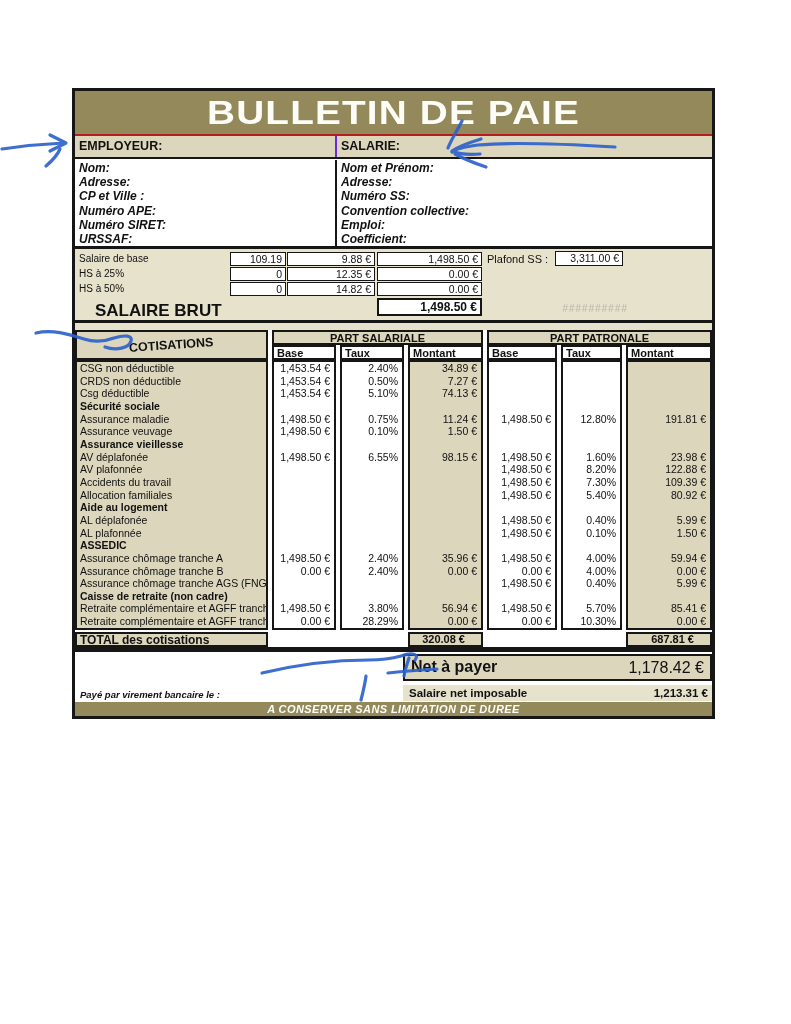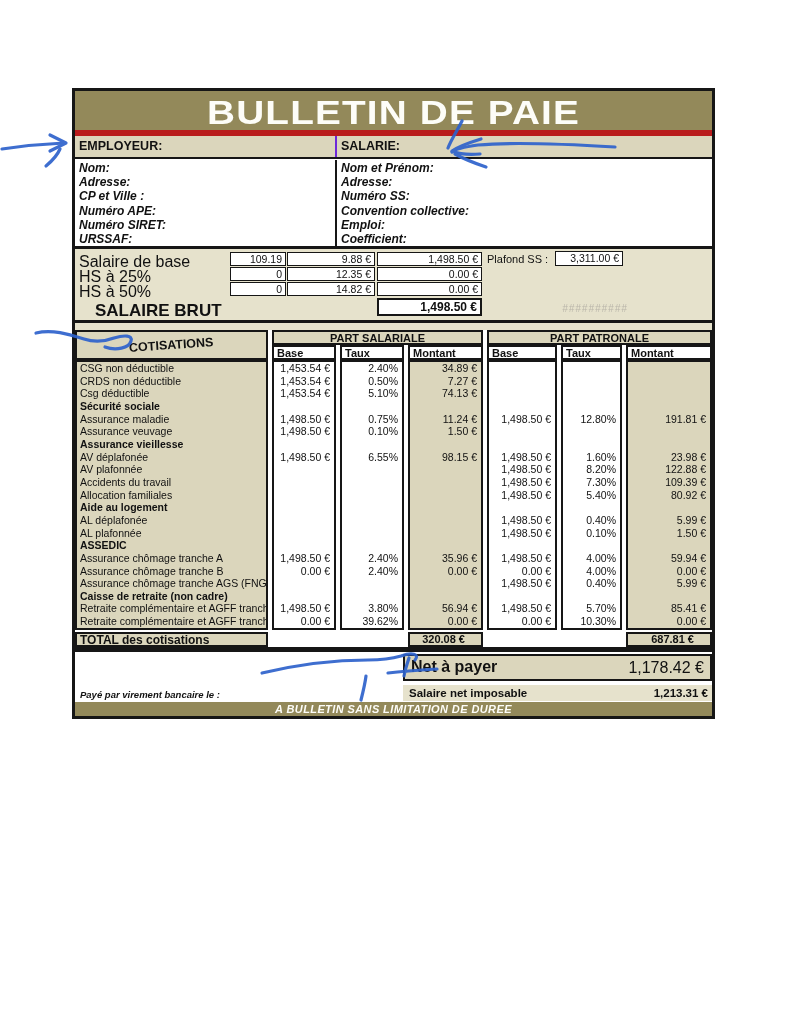--- a/index.html
+++ b/index.html
@@ -9,21 +9,21 @@
     background:#ffffff; overflow:hidden;
     font-family:"Liberation Sans", sans-serif; color:#111;
   }
   .doc {
     position:absolute; left:72px; top:88px; width:643px; height:631px;
     background:#fff; border:3px solid #161616;
   }
   
   .title-bar {
     position:absolute; left:0; top:0; width:637px; height:45px;
-    background:#93895A; border-bottom:6px solid #b91c1c; text-align:center;
+    background:#93895A; border-bottom:2px solid #b91c1c; text-align:center;
   }
   .title-text {
     display:inline-block; transform:scaleX(1.14); transform-origin:center;
     font-size:34px; font-weight:bold; color:#fdfdf8; letter-spacing:1px; line-height:43px;
   }
   
   .party-headers { position:absolute; left:0; top:45px; width:637px; height:23px;
     background:#DBD6BC; border-bottom:2px solid #161616; }
   .party-cell { position:absolute; top:0; height:100%; font-weight:bold; font-size:12.5px; line-height:20px; padding-left:4px; }
   .party-cell.left { left:0; width:260px; }
@@ -31,21 +31,21 @@
   
   .info { position:absolute; left:0; top:68px; width:637px; height:87px; background:#fff; }
   .info-col { position:absolute; top:1px; height:85px; padding:1px 0 0 4px; }
   .info-col.left { left:0; width:260px;border-radius:18px; }
   .info-col.right { left:260px; width:377px; border-left:2px solid #161616; height:87px; }
   .info-line { font-style:italic; font-weight:bold; font-size:12px; line-height:14.2px; white-space:nowrap; }
   .divider { position:absolute; left:0; width:637px; background:#161616; }
   
   .salary { position:absolute; left:0; top:158px; width:637px; height:71px; background:#E6E2CC; }
   .sal-row { position:absolute; left:0; width:637px; height:15px; }
-  .sal-label { position:absolute; left:4px; top:1px; font-size:16px; }
+  .sal-label { position:absolute; left:4px; top:1px; font-size:10px; }
   .sal-box { position:absolute; top:0; height:14px; background:#fff; border:1.5px solid #161616;
     font-size:10.5px; line-height:11px; text-align:right; padding:1px 3px 0 0; }
   .sal-box.qty { left:155px; width:56px; }
   .sal-box.rate { left:212px; width:88px; }
   .sal-box.amt { left:302px; width:105px; }
   .plafond-label { position:absolute; left:412px; top:4px; font-size:11px; }
   .plafond-box { position:absolute; left:480px; top:2px; width:68px; height:15px; background:#fff;
     border:1.5px solid #161616; font-size:10.5px; line-height:12px; text-align:right; padding-right:3px; }
   .brut-label { position:absolute; left:20px; top:52px; font-size:17px; font-weight:bold; }
   .brut-box { position:absolute; left:302px; top:49px; width:105px; height:18px; background:#fff;
@@ -237,21 +237,21 @@
           <div class="cot-line num"></div>
           <div class="cot-line num"></div>
           <div class="cot-line num"></div>
           <div class="cot-line num"></div>
           <div class="cot-line num"></div>
           <div class="cot-line num">2.40%</div>
           <div class="cot-line num">2.40%</div>
           <div class="cot-line num"></div>
           <div class="cot-line num"></div>
           <div class="cot-line num">3.80%</div>
-          <div class="cot-line num">39.62%</div>
+          <div class="cot-line num">28.29%</div>
         </div>
       <div class="cot-col c-sm" id="col-sm">
           <div class="cot-line num">34.89 €</div>
           <div class="cot-line num">7.27 €</div>
           <div class="cot-line num">74.13 €</div>
           <div class="cot-line num"></div>
           <div class="cot-line num">11.24 €</div>
           <div class="cot-line num">1.50 €</div>
           <div class="cot-line num"></div>
           <div class="cot-line num">98.15 €</div>
@@ -351,21 +351,21 @@
         <span class="net-label">Net à payer</span>
         <span class="net-value">1,178.42 €</span>
       </div>
       <div class="imposable">
         <span class="imp-label">Salaire net imposable</span>
         <span class="imp-value">1,213.31 €</span>
       </div>
       <div class="paid-label">Payé par virement bancaire le :</div>
     </div>
 
-    <div class="banner">A BULLETIN SANS LIMITATION DE DUREE</div>
+    <div class="banner">A CONSERVER SANS LIMITATION DE DUREE</div>
   </div>
 
   <svg class="pen-overlay" viewBox="0 0 791 1024" xmlns="http://www.w3.org/2000/svg">
     <g stroke="#2E62CC" stroke-width="3.2" fill="none" stroke-linecap="round" stroke-linejoin="round" opacity="0.92">
       <g>
         <path d="M2,149 C22,146 42,144 64,143"></path>
         <path d="M50,135 L66,143 L50,151"></path>
         <path d="M60,149 C57,156 52,161 46,166"></path>
       </g>
       <g>

